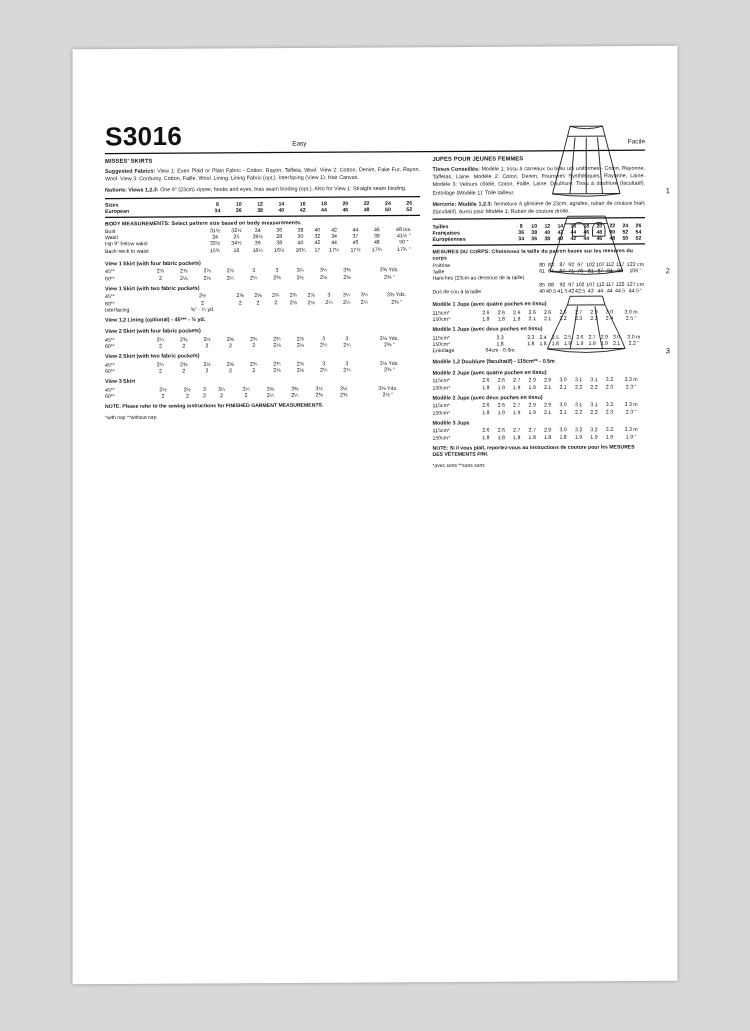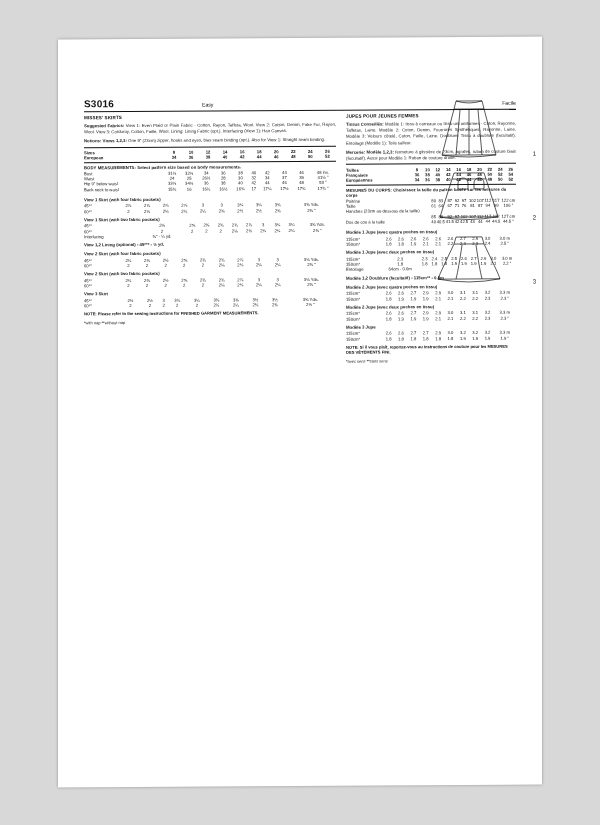--- a/index.html
+++ b/index.html
@@ -6,21 +6,21 @@
   body{width:600px;height:825px;font-family:"Liberation Sans",sans-serif;}
   .page{
     position:absolute;left:58px;top:38px;width:484px;height:748px;
     background:#ffffff;
     box-shadow:0 0 3px rgba(0,0,0,.35);
     transform:skewY(-0.35deg);
   }
   .inner{position:absolute;left:26px;top:60px;width:432px;}
   
   .hdr{display:flex;align-items:flex-end;}
-  .hdr .code{font-size:10px;font-weight:bold;letter-spacing:.2px;color:#111;line-height:1;}
+  .hdr .code{font-size:21px;font-weight:bold;letter-spacing:.2px;color:#111;line-height:1;}
   .hdr .easy{font-size:5.2px;color:#111;margin-left:88px;margin-bottom:1px;}
   .hdr .facile{font-size:5.2px;color:#111;margin-left:auto;margin-bottom:1px;}
   .ruleA{border-top:1.1px solid #111;margin-top:2px;}
   .cols{display:flex;gap:10px;margin-top:3px;}
   .colL{width:252px;}
   .colR{width:170px;}
   .t{font-size:4.3px;line-height:1.45;color:#1a1a1a;text-align:justify;}
   .t b{font-weight:bold;}
   .secttl{font-size:4.6px;font-weight:bold;color:#111;letter-spacing:.1px;}
   .gap{height:3px;}

